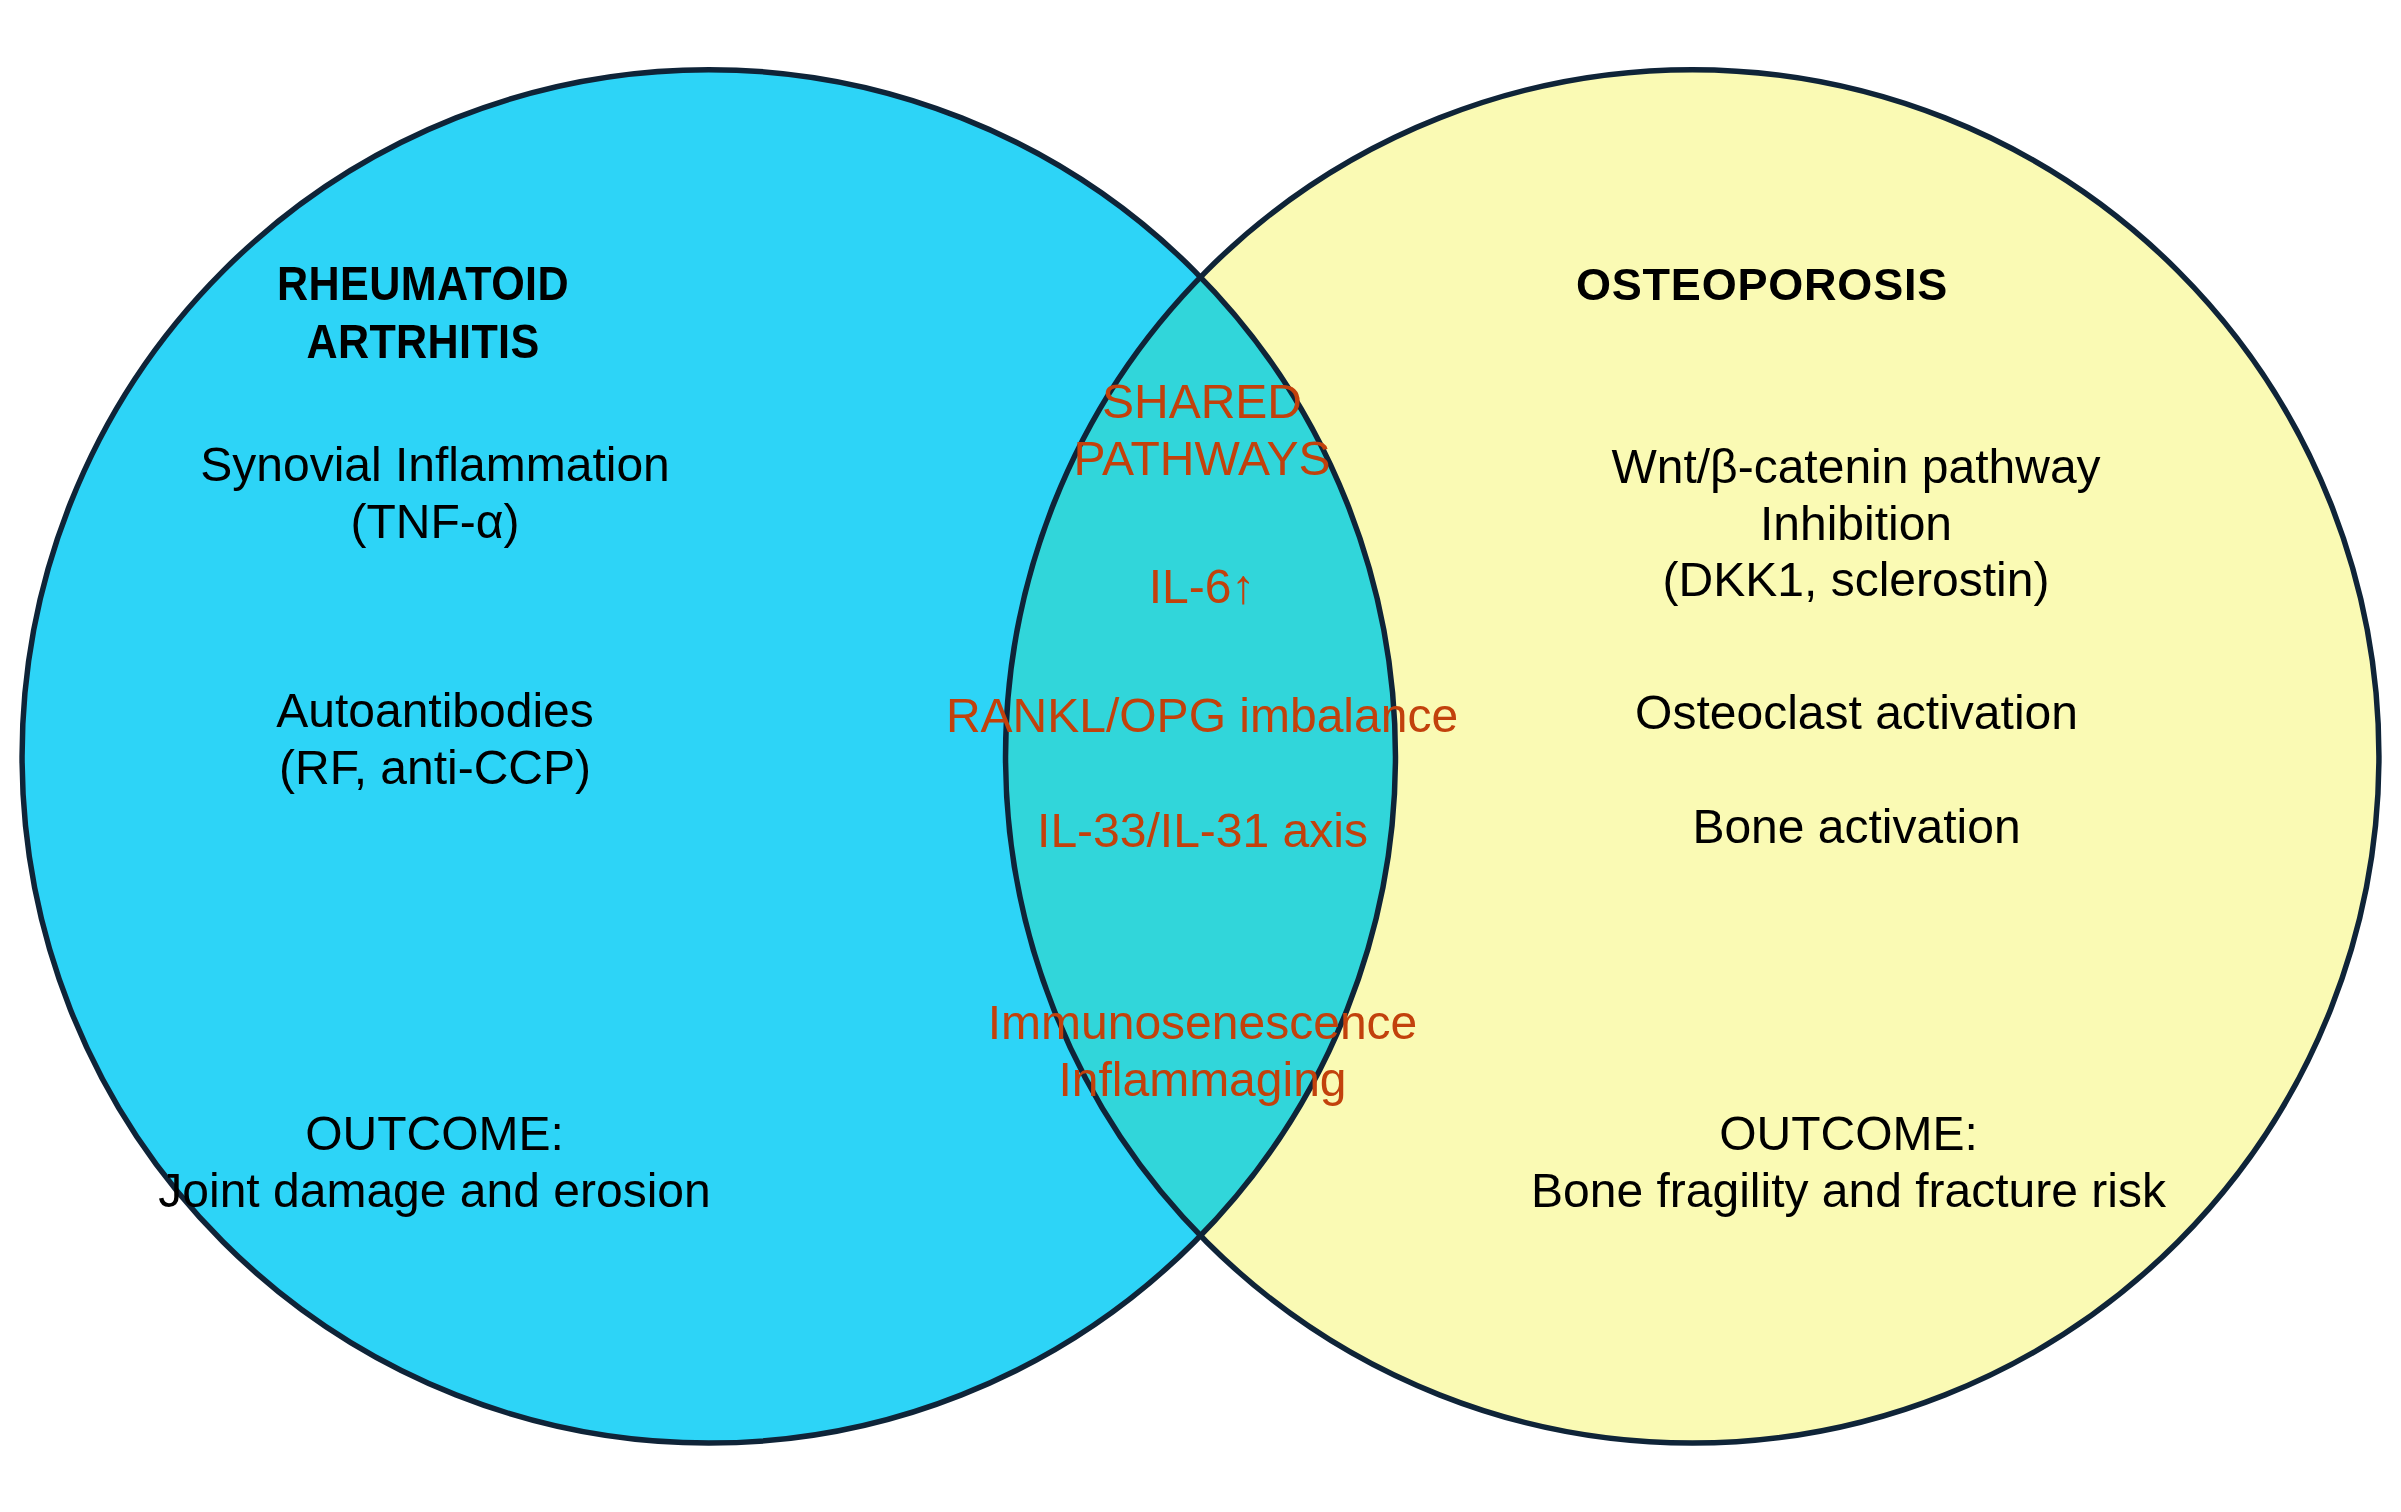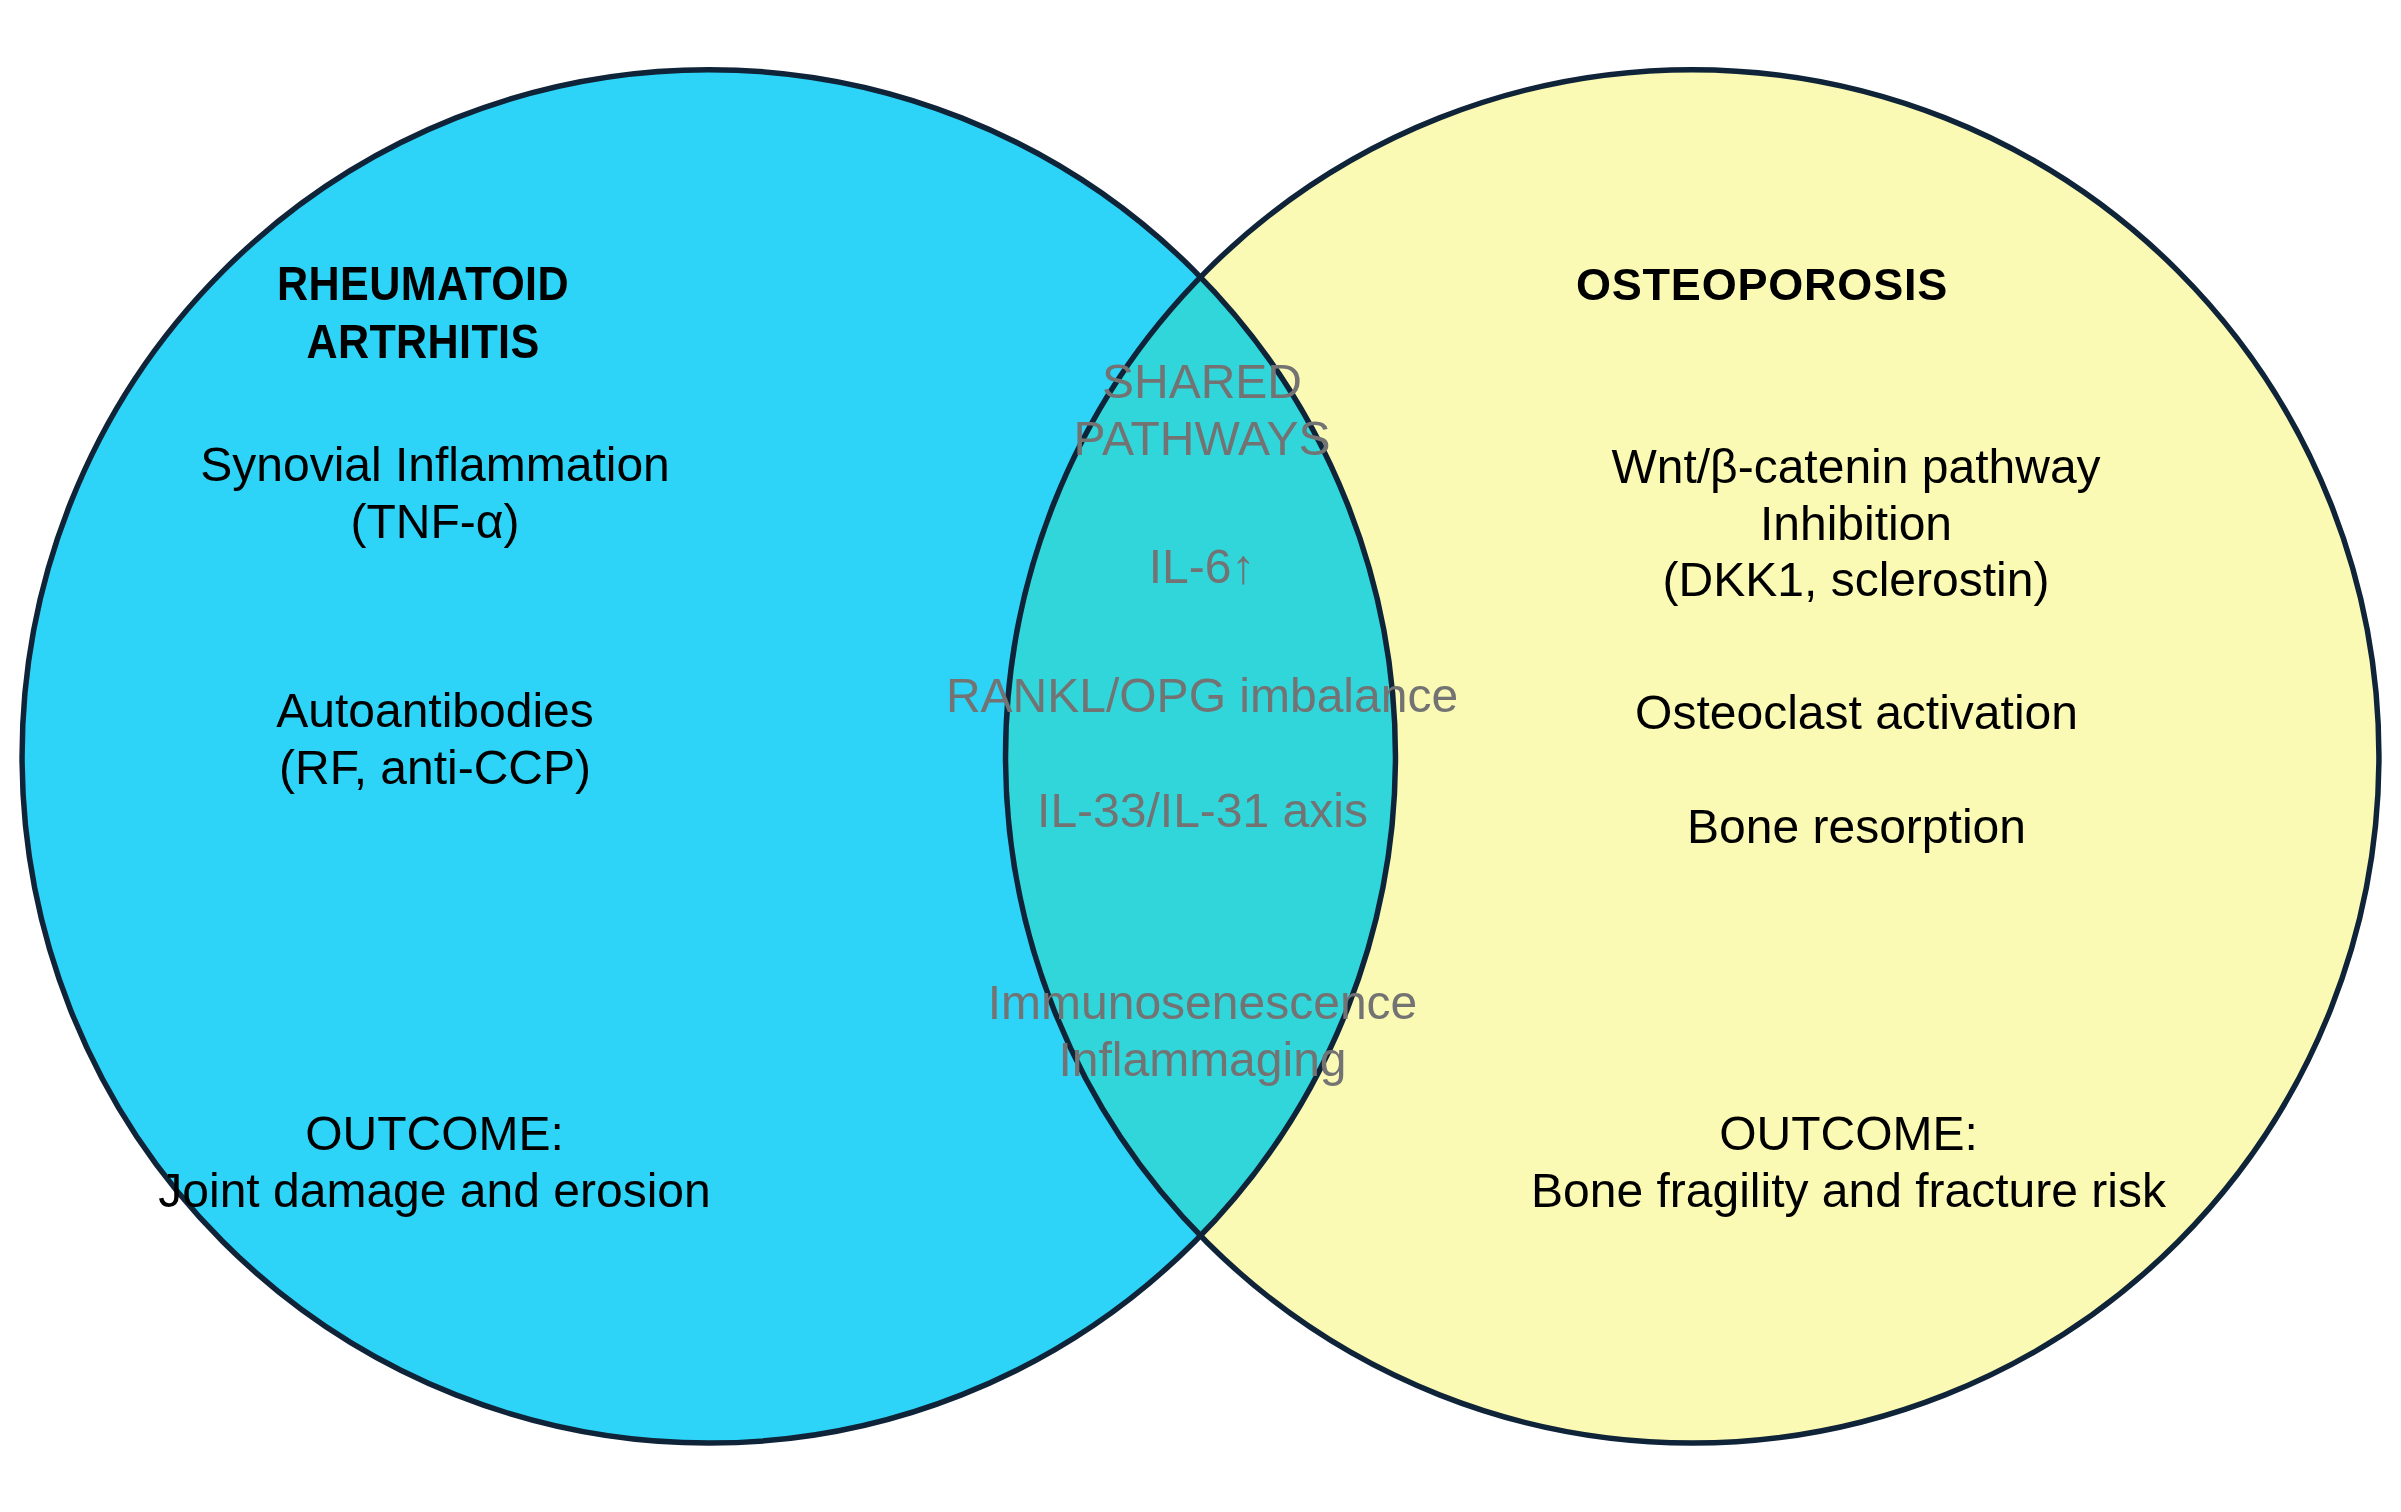--- a/index.html
+++ b/index.html
@@ -71,21 +71,22 @@
   }
   .ra-outcome {
     left: 125px;
     top: 1106px;
     width: 619px;
     font-size: 48px;
   }
 
   
   .shared {
-    color: #737373;
+    color: #c2410c;
+    margin-top: 20px;
   }
   .shared-title {
     left: 967px;
     top: 354px;
     width: 470px;
     font-size: 48px;
   }
   .shared-1 {
     left: 967px;
     top: 539px;
@@ -192,20 +193,20 @@
 Inflammaging</div>
 
     <div class="blk op-title">OSTEOPOROSIS</div>
 
     <div class="blk op-item-1">Wnt/β-catenin pathway
 Inhibition
 (DKK1, sclerostin)</div>
 
     <div class="blk op-item-2">Osteoclast activation</div>
 
-    <div class="blk op-item-3">Bone resorption</div>
+    <div class="blk op-item-3">Bone activation</div>
 
     <div class="blk op-outcome">OUTCOME:
 Bone fragility and fracture risk</div>
 
   </div>
 </div>
 
 
 </body></html>

